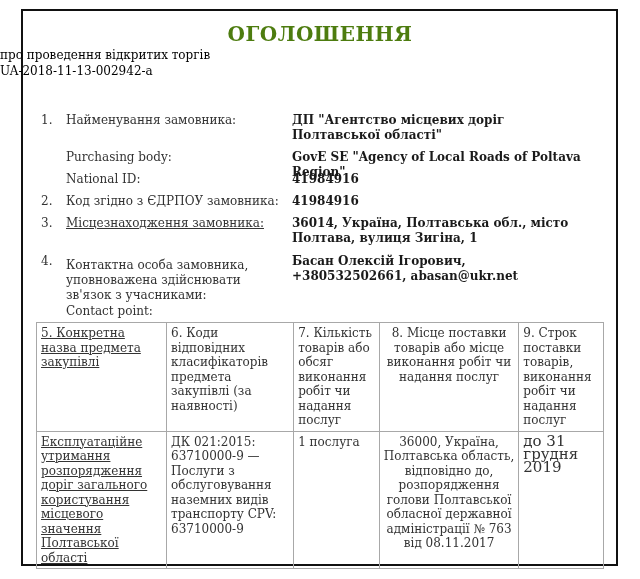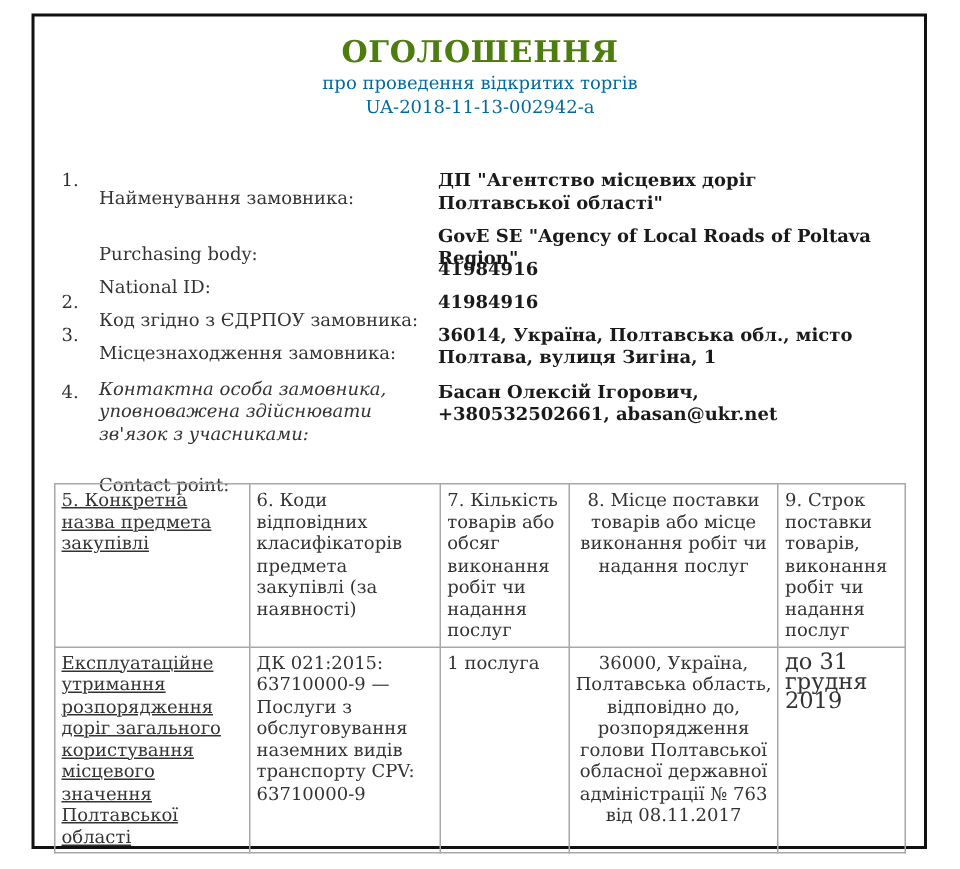--- a/index.html
+++ b/index.html
@@ -33,35 +33,35 @@
       font-family: "DejaVu Serif", serif;
       font-weight: bold;
       font-size: 20px;
       color: #4d7c0f;
       letter-spacing: 0.5px;
     }
     .subtitle {
       position: absolute;
       left: 0;
       width: 640px;
-      text-align: center;
+      text-align: left;
       font-size: 12px;
-      color: #0369a1;
+      color: #000000;
     }
     .sub1 { top: 48px; }
     .sub2 { top: 64px; }
 
     .row {
       position: absolute;
       font-size: 12px;
       line-height: 15px;
       color: #333333;
     }
     .num { left: 41px; }
-    .lbl { left: 66px; width: 210px; margin-top: 12px; }
+    .lbl { left: 66px; width: 210px; }
     .val {
       left: 292px;
       width: 320px;
       font-weight: bold;
       color: #1a1a1a;
     }
 
     table.items {
       position: absolute;
       left: 36px;
@@ -103,25 +103,25 @@
 <div class="row val" style="top:150px;">GovE SE "Agency of Local Roads of Poltava Region"</div>
 
 <div class="row lbl" style="top:172px;">National ID:</div>
 <div class="row val" style="top:172px;">41984916</div>
 
 <div class="row num" style="top:194px;">2.</div>
 <div class="row lbl" style="top:194px; width:230px;">Код згідно з ЄДРПОУ замовника:</div>
 <div class="row val" style="top:194px;">41984916</div>
 
 <div class="row num" style="top:216px;">3.</div>
-<div class="row lbl" style="top:216px;">Місцезнаходження замовника:</div>
+<div class="row lbl" style="top:216px;text-decoration:underline;">Місцезнаходження замовника:</div>
 <div class="row val" style="top:216px; width:310px;">36014, Україна, Полтавська обл., місто Полтава, вулиця Зигіна, 1</div>
 
 <div class="row num" style="top:254px;">4.</div>
-<div class="row lbl" style="top:240px; width:215px;font-style:italic;">Контактна особа замовника, уповноважена здійснювати зв'язок з учасниками:</div>
+<div class="row lbl" style="top:258px; width:215px;">Контактна особа замовника, уповноважена здійснювати зв'язок з учасниками:</div>
 <div class="row val" style="top:254px; width:270px;">Басан Олексій Ігорович, +380532502661, abasan@ukr.net</div>
 
 <div class="row lbl" style="top:304px;">Contact point:</div>
 
 <table class="items">
   <tbody>
       <tr class="head">
     <td class="c1">5. Конкретна назва предмета закупівлі</td>
     <td class="c2">6. Коди відповідних класифікаторів предмета закупівлі (за наявності)</td>
     <td class="c3">7. Кількість товарів або обсяг виконання робіт чи надання послуг</td>

